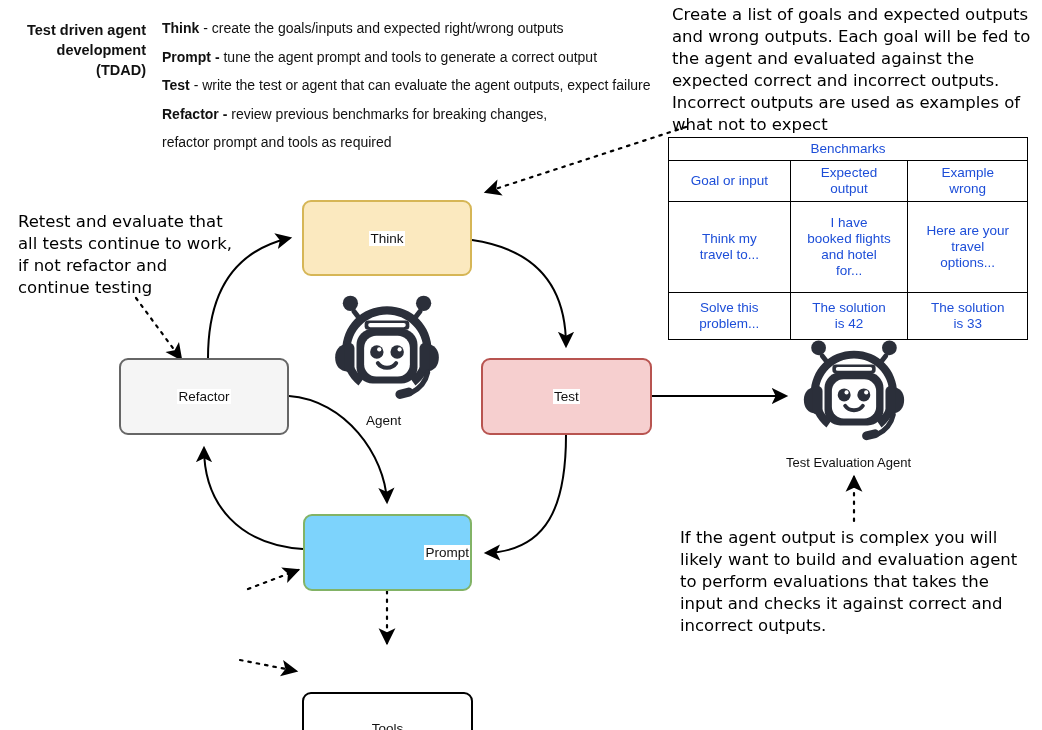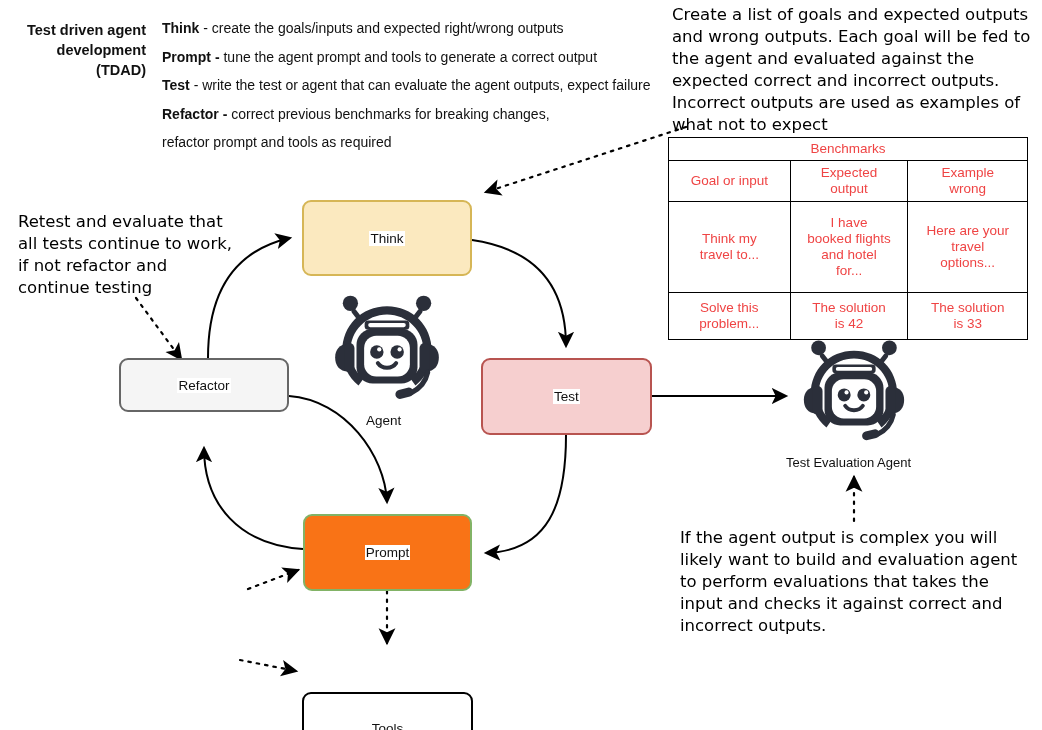--- a/index.html
+++ b/index.html
@@ -24,36 +24,36 @@
   
   .node{position:absolute;box-sizing:border-box;border-radius:9px;
         display:flex;align-items:center;justify-content:center;
         font-size:13.5px;font-family:"Liberation Sans",sans-serif;color:#111;}
   .node span{background:#fff;padding:0 1px;line-height:15px;}
   #node-think{left:302px;top:200px;width:170px;height:76px;
       background:#fbe9bf;border:2px solid #d6b656;}
   #node-test{left:481px;top:358px;width:171px;height:77px;
       background:#f6cfcf;border:2px solid #b85450;}
   #node-prompt{left:303px;top:514px;width:169px;height:77px;
-      background:#f97316;border:2px solid #82b366;}
-  #node-refactor{left:119px;top:358px;width:170px;height:54px;
+      background:#7dd3fc;border:2px solid #82b366;justify-content:flex-end;}
+  #node-refactor{left:119px;top:358px;width:170px;height:77px;
       background:#f5f5f5;border:2px solid #666666;}
   #node-tools{left:302px;top:653px;width:171px;height:72px;
       background:#ffffff;border:2px solid #000000;margin-top:39px;}
 
   
   .flab{position:absolute;font-family:"Liberation Sans",sans-serif;font-size:13.5px;color:#111;
         background:#fff;}
   #label-agent{left:366px;top:413px;}
   #label-teagent{left:786px;top:455px;font-size:13px;}
 
   
   #benchmarks{position:absolute;left:668px;top:137px;width:360px;
     border-collapse:collapse;font-family:"Liberation Sans",sans-serif;
-    font-size:13.5px;color:#ef4444;background:#fff;}
+    font-size:13.5px;color:#1d4ed8;background:#fff;}
   #benchmarks td,#benchmarks th{border:1.6px solid #000;text-align:center;
     font-weight:normal;padding:4px 16px;line-height:16px;vertical-align:middle;}
   #benchmarks .caption-cell{padding:3px 4px;}
   #benchmarks .hdr td{height:30px;}
   #benchmarks .r1 td{height:82px;}
   #benchmarks .r2 td{height:38px;}
   #benchmarks col.c1{width:122px;}
   #benchmarks col.c2{width:118px;}
   #benchmarks col.c3{width:120px;}
 
@@ -73,21 +73,21 @@
     <div>
       <span class="k">Think</span><span> - </span><span>create the goals/inputs and expected right/wrong outputs</span>
     </div>
     <div>
       <span class="k">Prompt -</span><span> </span><span>tune the agent prompt and tools to generate a correct output</span>
     </div>
     <div>
       <span class="k">Test</span><span> - </span><span>write the test or agent that can evaluate the agent outputs, expect failure</span>
     </div>
     <div>
-      <span class="k">Refactor -</span><span> </span><span>correct previous benchmarks for breaking changes,</span>
+      <span class="k">Refactor -</span><span> </span><span>review previous benchmarks for breaking changes,</span>
     </div>
     <div>
       <span>refactor prompt and tools as required</span>
     </div>
   </div>
 
   <div class="tblock note note-create">Create a list of goals and expected outputs and wrong outputs. Each goal will be fed to the agent and evaluated against the expected correct and incorrect outputs. Incorrect outputs are used as examples of what not to expect</div>
   <div class="tblock note note-retest">Retest and evaluate that all tests continue to work, if not refactor and continue testing</div>
   <div class="tblock note note-eval">If the agent output is complex you will likely want to build and evaluation agent to perform evaluations that takes the input and checks it against correct and incorrect outputs.</div>
 

